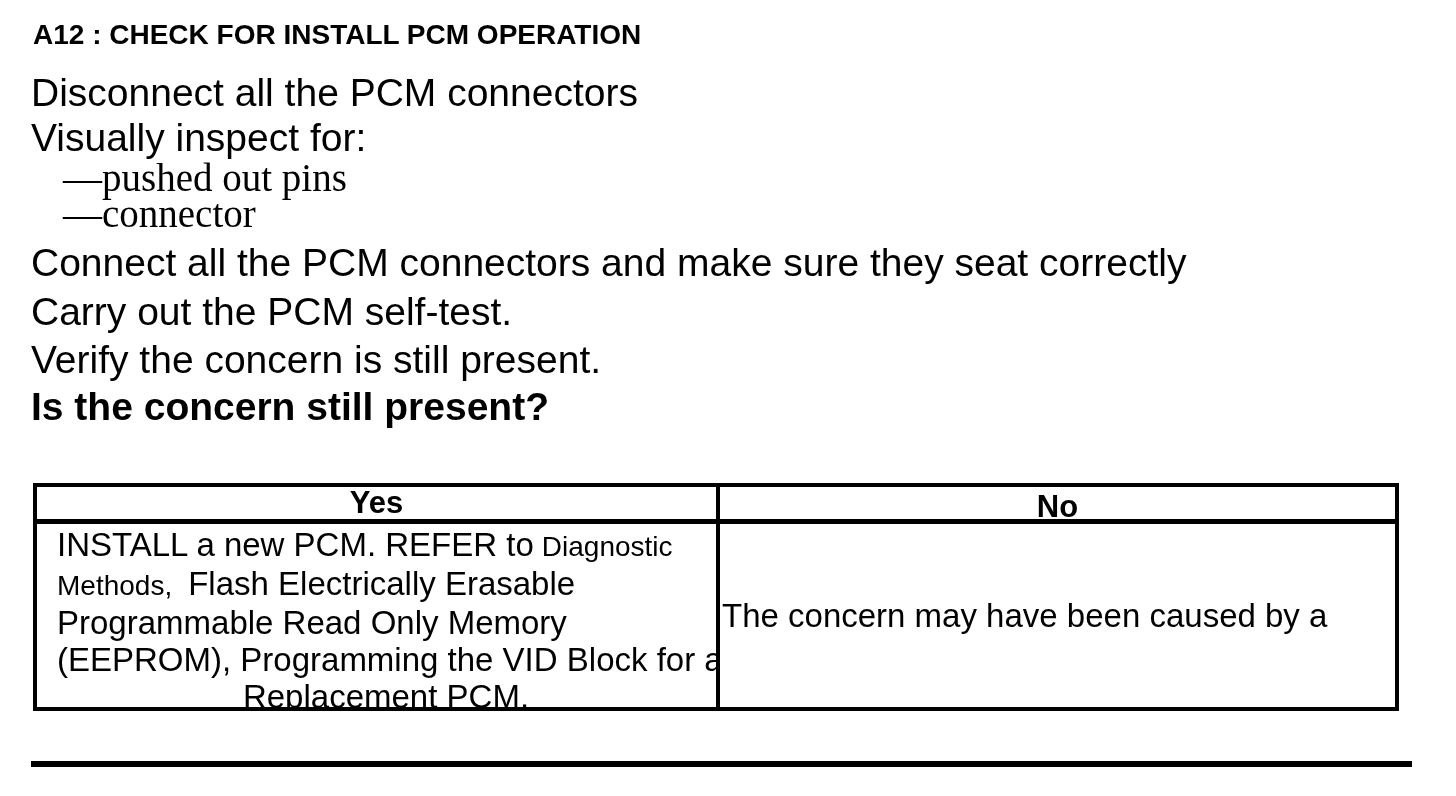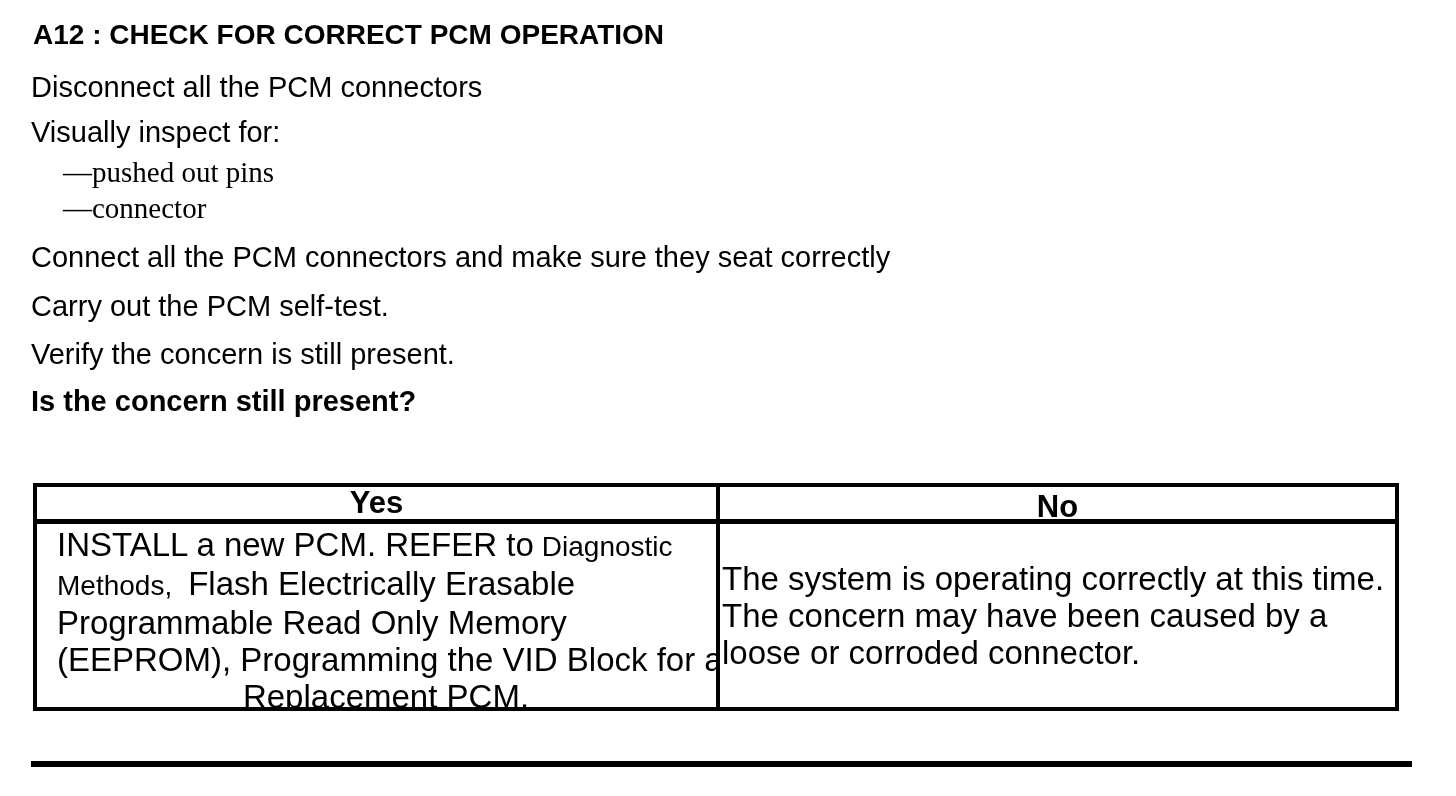--- a/index.html
+++ b/index.html
@@ -21,21 +21,21 @@
     left: 33px;
     top: 20px;
     font-size: 28px;
     font-weight: bold;
     line-height: 1.1;
     white-space: nowrap;
   }
   .step {
     position: absolute;
     left: 31px;
-    font-size: 29px;
+    font-size: 39px;
     line-height: 1.06;
     white-space: nowrap;
   }
   .step.indent { left: 63px; font-family: Liberation Serif, serif; }
   .step.bold { font-weight: bold; }
 
   .results-table {
     position: absolute;
     left: 33px;
     top: 483px;
@@ -100,21 +100,21 @@
     width: 1381px;
     height: 6px;
     background: #000000;
   }
 </style>
 </head>
 <body>
 
 <div class="page">
 
-  <div class="heading">A12 : CHECK FOR CORRECT PCM OPERATION</div>
+  <div class="heading">A12 : CHECK FOR INSTALL PCM OPERATION</div>
 
   <div class="step" style="top:72px">Disconnect all the PCM connectors</div>
 
   <div class="step" style="top:117px">Visually inspect for:</div>
 
   <div class="step indent" style="top:157px">—pushed out pins</div>
 
   <div class="step indent" style="top:193px">—connector</div>
 
   <div class="step" style="top:242px">Connect all the PCM connectors and make sure they seat correctly</div>
@@ -136,22 +136,20 @@
           <span>INSTALL a new PCM. REFER to</span><span class="ref-small gap-left">Diagnostic</span>
         </div>
         <div class="cell-line">
           <span class="ref-small gap-right">Methods,</span><span>Flash Electrically Erasable</span>
         </div>
         <div class="cell-line">Programmable Read Only Memory</div>
         <div class="cell-line">(EEPROM), Programming the VID Block for a</div>
         <div class="cell-line centered">Replacement PCM.</div>
       </div>
       <div class="td td-no">
-        <div class="cell-line">The system is operating correctly at this time.</div>
         <div class="cell-line">The concern may have been caused by a</div>
-        <div class="cell-line">loose or corroded connector.</div>
       </div>
     </div>
   </div>
 
   <div class="bottom-rule"></div>
 
 </div>
 
 </body></html>

